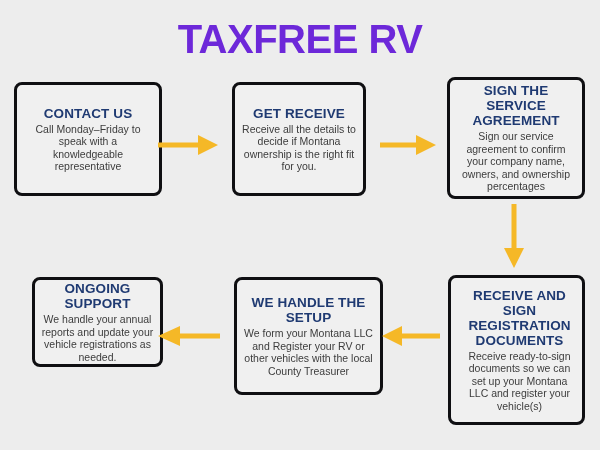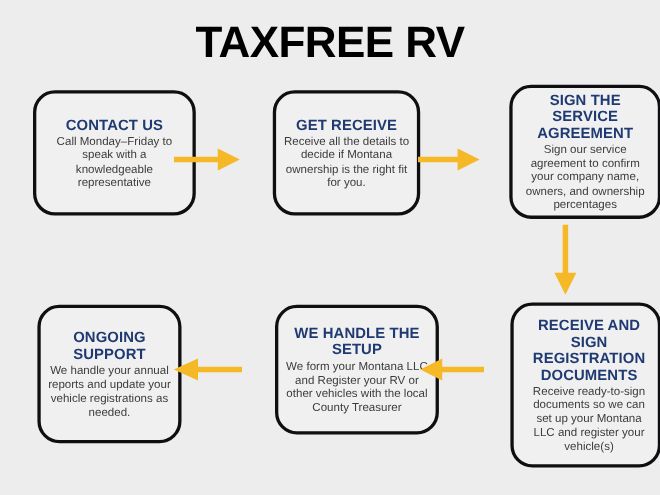--- a/index.html
+++ b/index.html
@@ -21,36 +21,35 @@
   }
   #page-title {
     position: absolute;
     left: 0;
     top: 16px;
     width: 600px;
     text-align: center;
     font-size: 40px;
     font-weight: bold;
     letter-spacing: -0.5px;
-    color: #000000;
+    color: #6d28d9;
     line-height: 46px;
   }
   .step-box {
     position: absolute;
     box-sizing: border-box;
     background: #f0f0f0;
     border: 3px solid #0f0f12;
-    border-radius: 20px;
+    border-radius: 8px;
     display: flex;
     flex-direction: column;
     align-items: center;
     justify-content: center;
     padding: 4px 6px;
     text-align: center;
-    margin-left: 16px;
   }
   .step-heading {
     color: #1f3a72;
     font-weight: bold;
     font-size: 13.5px;
     line-height: 15px;
     letter-spacing: 0.1px;
     margin-bottom: 2px;
   }
   .step-body {
@@ -58,21 +57,21 @@
     font-size: 10.5px;
     line-height: 12.5px;
   }
 
   
   #box-contact-us        { left: 14px;  top: 82px;  width: 148px; height: 114px; }
   #box-get-informed      { left: 232px; top: 82px;  width: 134px; height: 114px; }
   #box-sign-agreement    { left: 447px; top: 77px;  width: 138px; height: 122px; }
   #box-receive-sign-docs { left: 448px; top: 275px; width: 137px; height: 150px; padding-left: 12px; }
   #box-we-handle-setup   { left: 234px; top: 277px; width: 149px; height: 118px; }
-  #box-ongoing-support   { left: 18px;  top: 277px; width: 131px; height: 126px; align-items: center; }
+  #box-ongoing-support   { left: 32px;  top: 277px; width: 131px; height: 90px; align-items: center; }
 
   
   .arrow-h {
     position: absolute;
     height: 26px;
     display: block;
   }
   .arrow-v {
     position: absolute;
     width: 26px;

